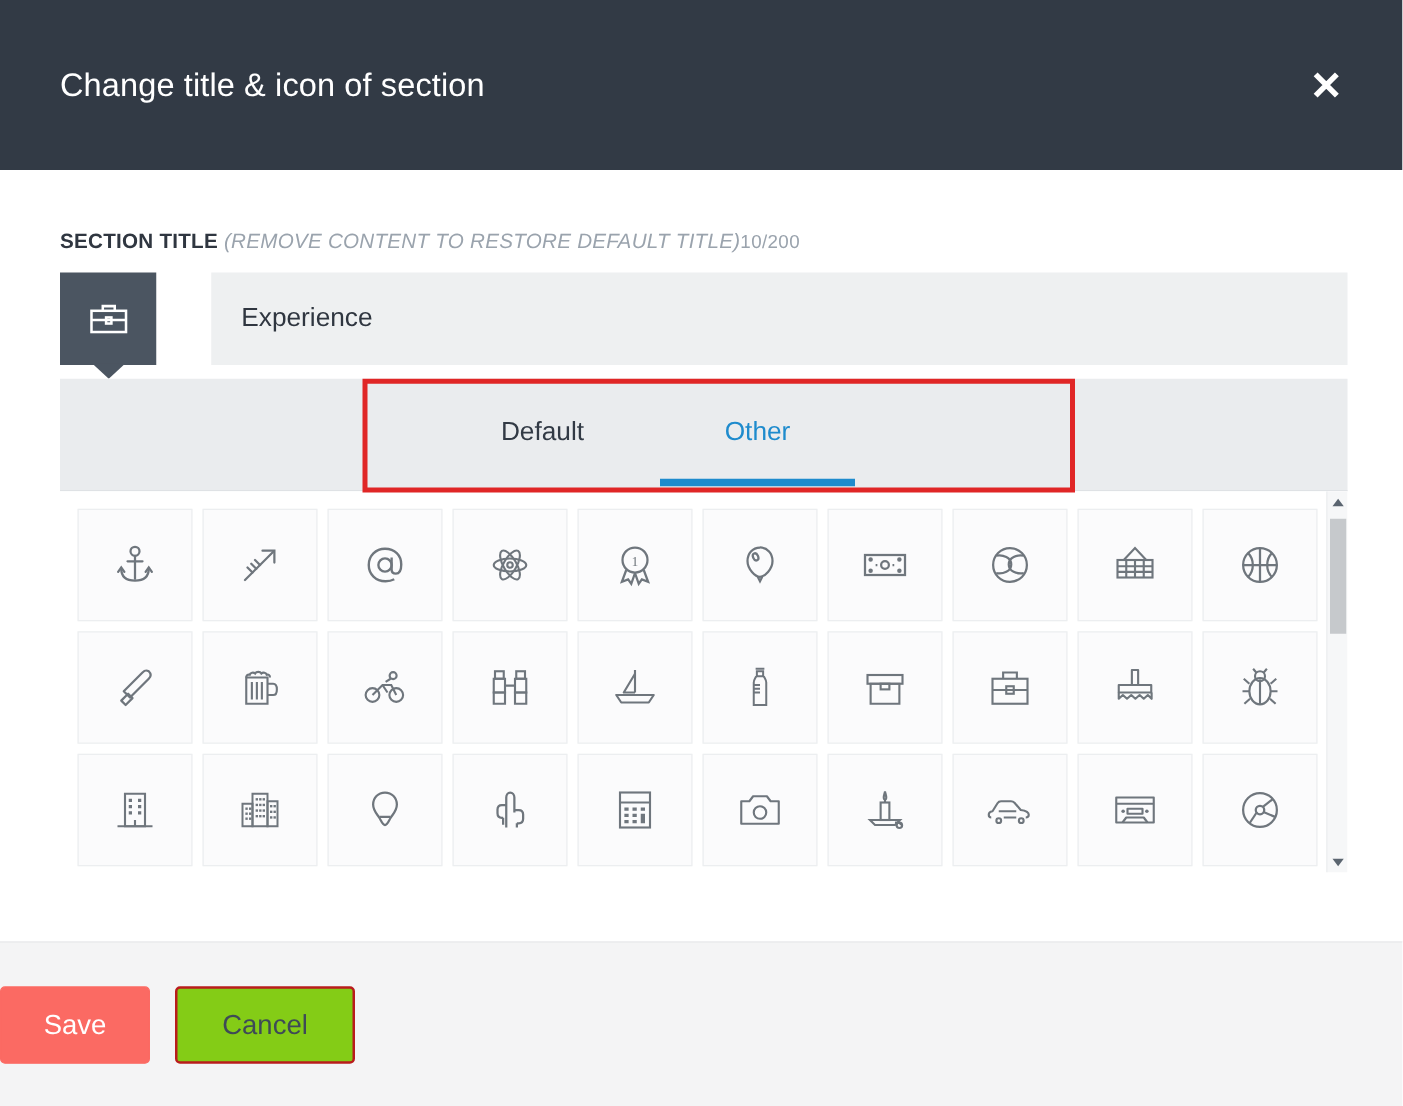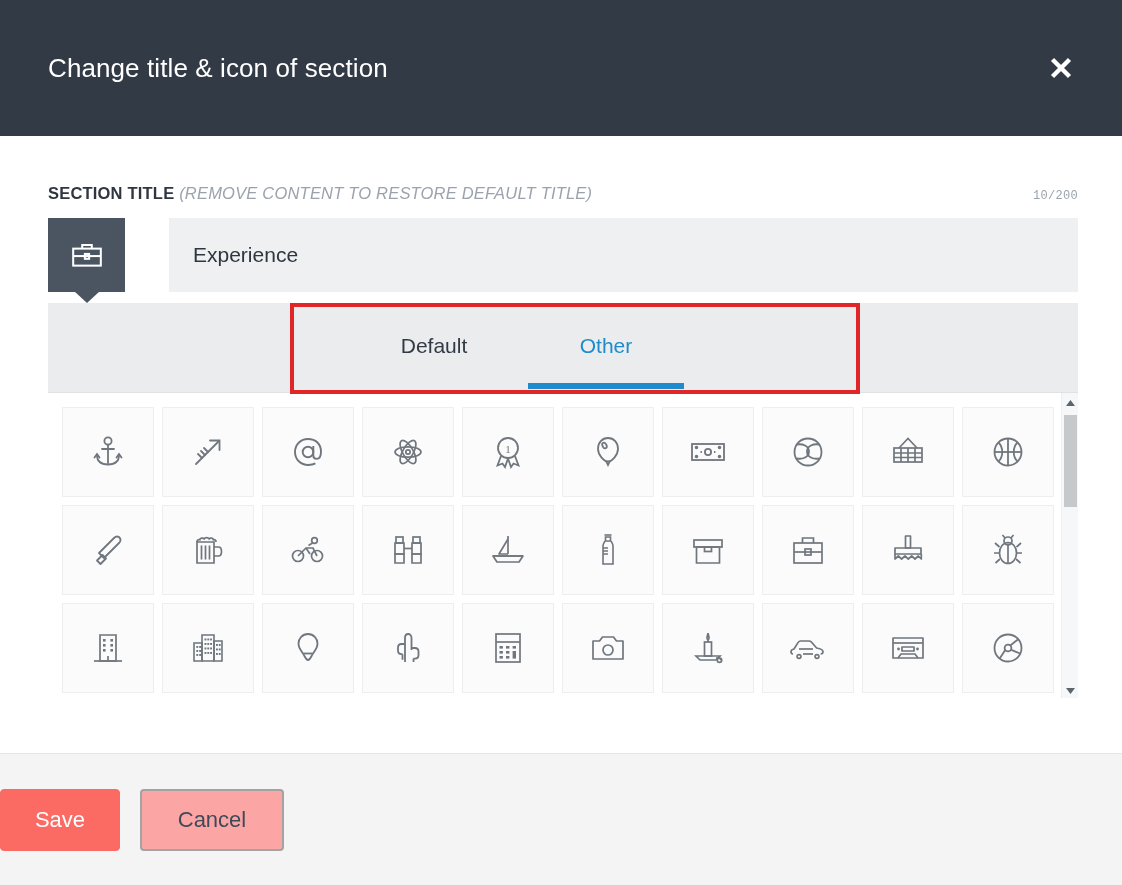--- a/index.html
+++ b/index.html
@@ -53,41 +53,39 @@
   .modal-body {
     flex: 1 1 auto;
     background: #ffffff;
     padding: 48px 44px 0 48px;
     position: relative;
   }
 
   .field-label-row {
     display: flex;
     align-items: baseline;
-    justify-content: space-between;
     margin-bottom: 15px;
   }
   .field-label {
     font-size: 16.5px;
     font-weight: bold;
     color: #2f3640;
     letter-spacing: 0.2px;
     white-space: nowrap;
   }
   .field-label .hint {
     font-weight: normal;
     font-style: italic;
     color: #9aa3ad;
     letter-spacing: 0.2px;
   }
   .char-counter {
-    font-size: 12px;
+    font-size: 15px;
     color: #9aa3ad;
     letter-spacing: 0.3px;
-    font-family: Liberation Mono, monospace;
   }
 
   
   .title-row {
     display: flex;
     align-items: stretch;
     height: 74px;
     position: relative;
     gap: 44px;
   }
@@ -252,23 +250,23 @@
     min-width: 120px;
     padding: 0 26px;
   }
   .btn-save {
     background: #fb6a63;
     color: #ffffff;
     border: 1px solid #fb6a63;
     width: 120px;
   }
   .btn-cancel {
-    background: #fca5a5;
+    background: #84cc16;
     color: #3e4a57;
-    border: 2px solid #a3a3a3;
+    border: 2px solid #b91c1c;
     width: 144px;
   }
 </style>
 </head>
 <body>
 
 <div class="modal">
 
   <div class="modal-header">
     <div class="modal-title">Change title &amp; icon of section</div>

